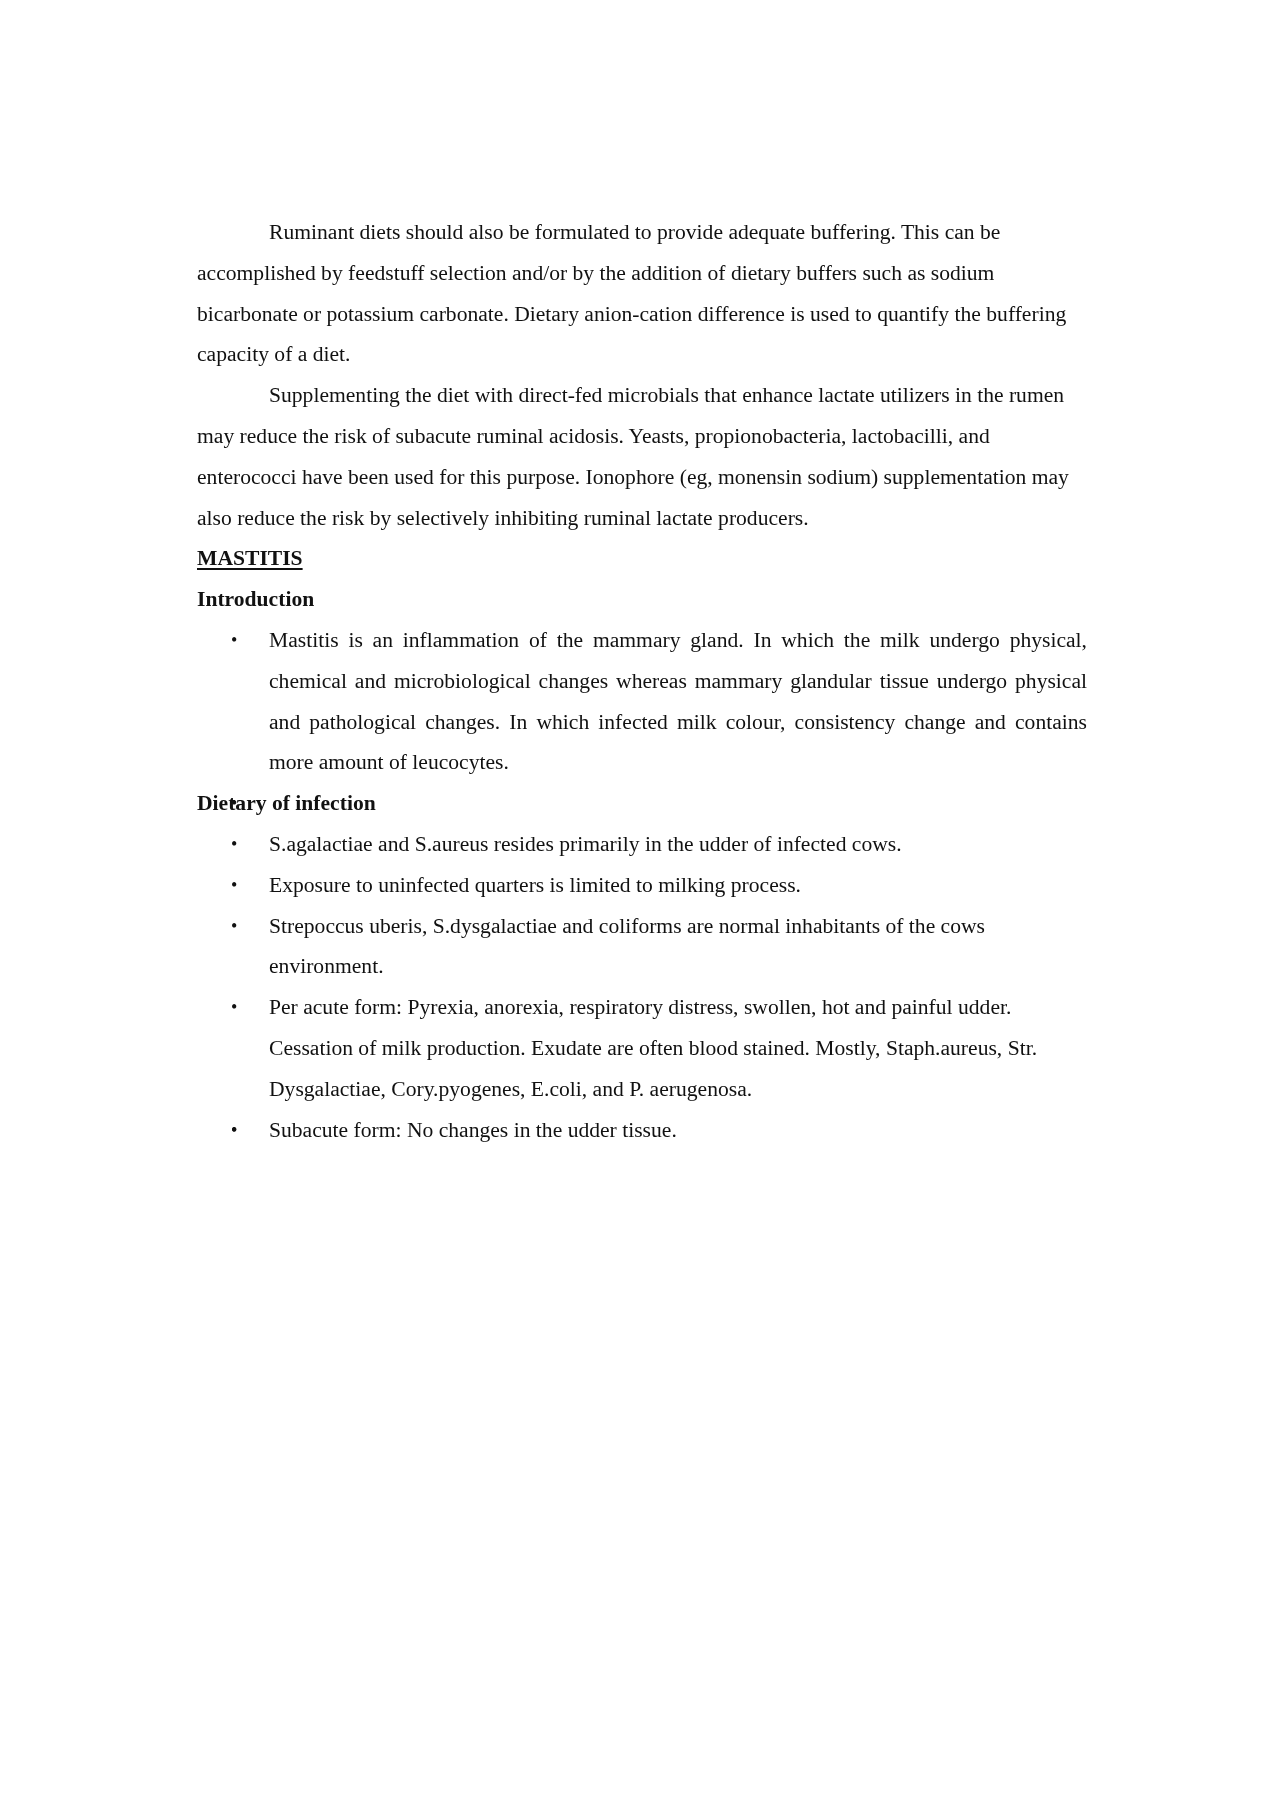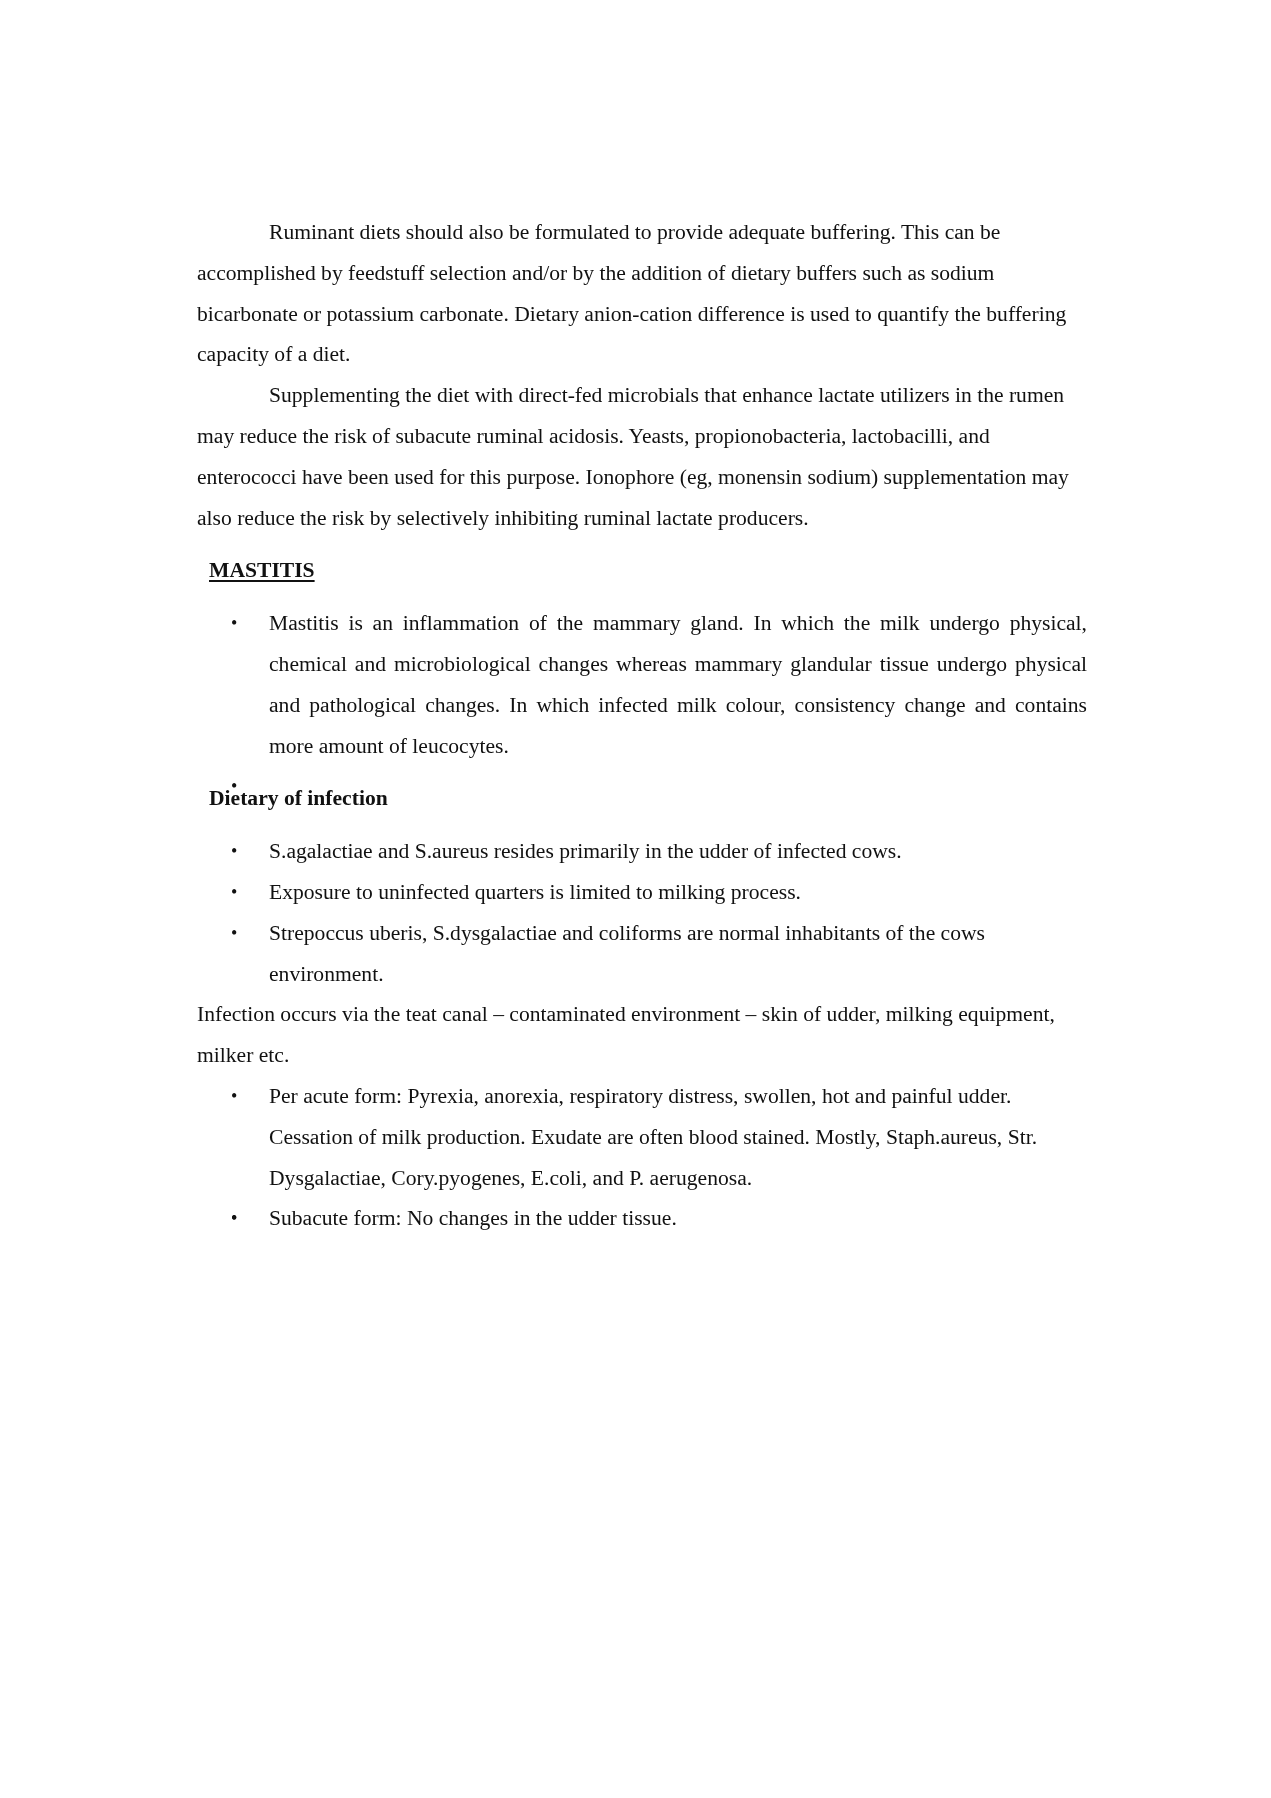--- a/index.html
+++ b/index.html
@@ -33,21 +33,21 @@
       line-height: 40.8px;
     }
     p {
       margin: 0;
     }
     .indent {
       text-indent: 72px;
     }
     .heading {
       font-weight: bold;
-      margin: 12px;
+      margin: 0;
     }
     .heading.underline {
       text-decoration: underline;
       text-decoration-thickness: 2px;
       text-underline-offset: 3px;
     }
     ul.bullets {
       list-style: none;
       margin: 0;
       padding: 0;
@@ -71,20 +71,21 @@
 <body>
 
 <div class="page">
   <div class="content">
 
     <p class="indent">Ruminant diets should also be formulated to provide adequate buffering. This can be accomplished by feedstuff selection and/or by the addition of dietary buffers such as sodium bicarbonate or potassium carbonate. Dietary anion-cation difference is used to quantify the buffering capacity of a diet.</p>
     <p class="indent">Supplementing the diet with direct-fed microbials that enhance lactate utilizers in the rumen may reduce the risk of subacute ruminal acidosis. Yeasts, propionobacteria, lactobacilli, and enterococci have been used for this purpose. Ionophore (eg, monensin sodium) supplementation may also reduce the risk by selectively inhibiting ruminal lactate producers.</p>
 
     <p class="heading underline">MASTITIS</p>
 
+    <p class="heading">Introduction</p>
     <ul class="bullets">
       <li class="justify">
         <span class="bullet">•</span>
         <span>Mastitis is an inflammation of the mammary gland. In which the milk undergo physical, chemical and microbiological changes whereas mammary glandular tissue undergo physical and pathological changes. In which infected milk colour, consistency change and contains more amount of leucocytes.</span>
       </li>
     </ul>
 
     <ul class="bullets">
       <li>
         <span class="bullet">•</span>
@@ -100,21 +101,20 @@
       <li>
         <span class="bullet">•</span>
         <span>Exposure to uninfected quarters is limited to milking process.</span>
       </li>
       <li>
         <span class="bullet">•</span>
         <span>Strepoccus uberis, S.dysgalactiae and coliforms are normal inhabitants of the cows environment.</span>
       </li>
     </ul>
 
-    <p>Infection occurs via the teat canal – contaminated environment – skin of udder, milking equipment, milker etc.</p>
 
     <ul class="bullets">
       <li>
         <span class="bullet">•</span>
         <span>Per acute form: Pyrexia, anorexia, respiratory distress, swollen, hot and painful udder. Cessation of milk production. Exudate are often blood stained. Mostly, Staph.aureus, Str. Dysgalactiae, Cory.pyogenes, E.coli, and P. aerugenosa.</span>
       </li>
       <li>
         <span class="bullet">•</span>
       </li>
       <li>

